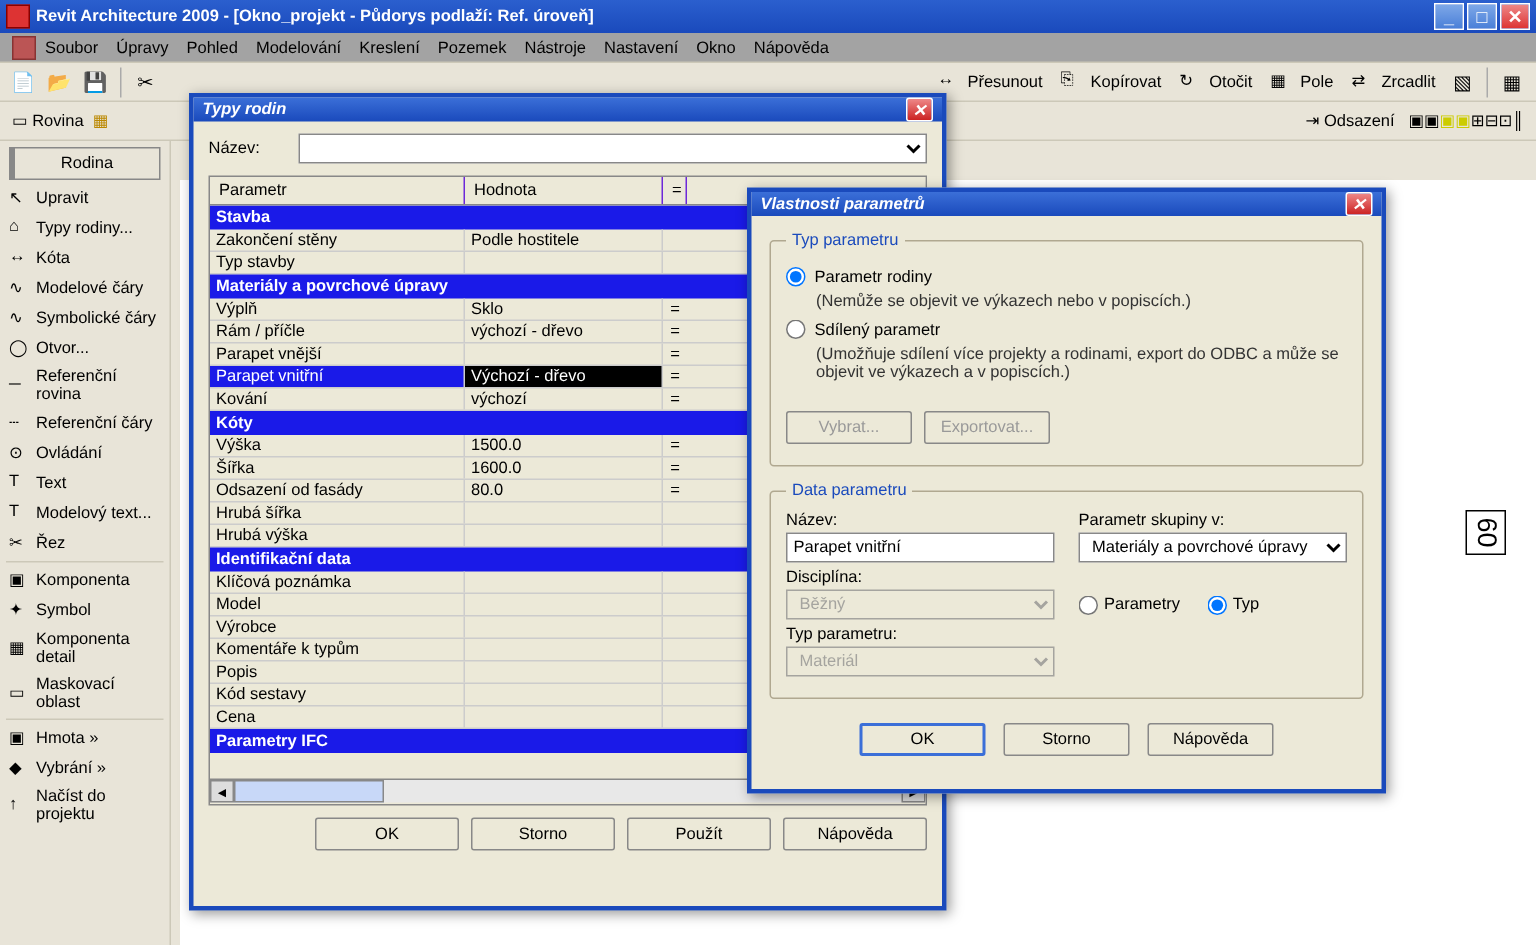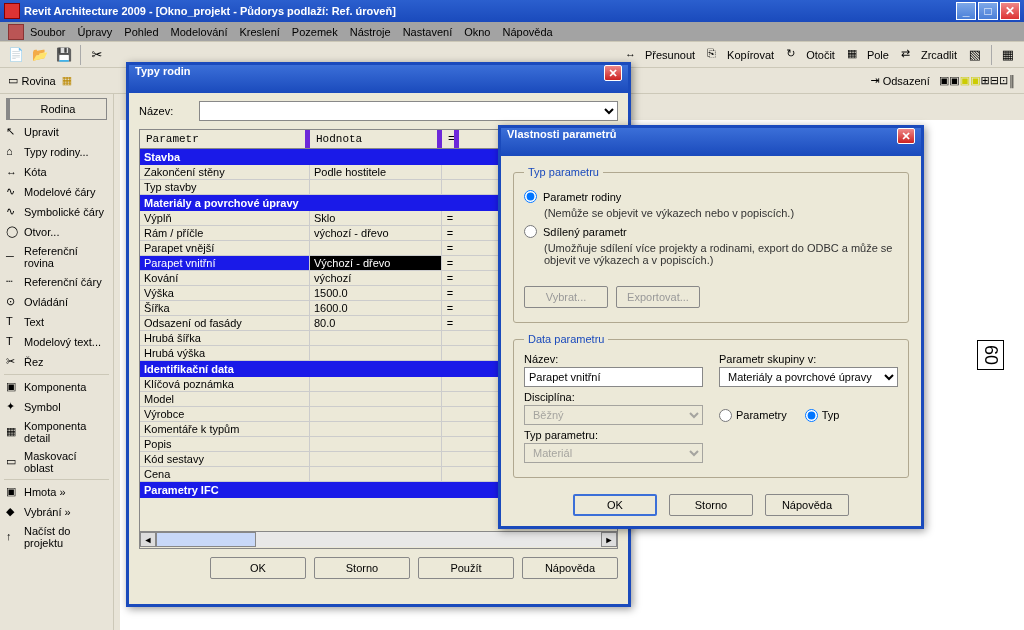--- a/index.html
+++ b/index.html
@@ -32,33 +32,33 @@
 .leftpanel .header { background: #e8e4d8; text-align: center; padding: 4px 0; border: 1px solid #888; margin: 4px 6px 2px 6px; font-weight: normal; position: relative; border-left: 4px solid #888;}
 .leftpanel .item { padding: 3px 6px; display: flex; align-items: center; cursor: default; }
 .leftpanel .item .ic { width: 14px; height: 14px; margin-right: 4px; flex-shrink:0; }
 .leftpanel .sep { height: 1px; background: #ccc8b8; margin: 2px 4px; }
 
 
 .canvas { position: absolute; left: 120px; right: 0; top: 120px; bottom: 0; background: #fff; }
 
 
 .dialog { position: absolute; border: 3px solid #1a4abc; background: #ece9d8; box-shadow: 2px 2px 8px rgba(0,0,0,0.4); }
-.dialog .dlg-title { height: 28px; background: linear-gradient(#3b6fd8, #1a4abc); color: #fff; display: flex; align-items: flex-start; padding: 0 6px; font-weight: bold; font-size: 12px; }
+.dialog .dlg-title { height: 16px; background: linear-gradient(#3b6fd8, #1a4abc); color: #fff; display: flex; align-items: center; padding: 0 6px; font-weight: bold; font-size: 12px; font-style: italic; }
 .dialog .dlg-title .spacer { flex: 1; }
 .dialog .dlg-close { width: 18px; height: 16px; background: linear-gradient(#e88,#c22); border: 1px solid #fff; border-radius: 2px; color: #fff; display: flex; align-items: center; justify-content: center; font-weight: bold; font-size: 11px; }
 
 
 .dlg-typy { left: 126px; top: 62px; width: 505px; height: 545px; }
 .dlg-typy .body { padding: 8px 10px; }
 .dlg-typy .namerow { display: flex; align-items: center; margin-bottom: 8px; }
 .dlg-typy .namerow label { width: 60px; }
 .dlg-typy .namerow select { flex: 1; height: 20px; border: 1px solid #888; background: #fff; }
 .dlg-typy .table-wrap { border: 1px solid #888; height: 420px; overflow: hidden; position: relative; }
 .dlg-typy .table-header { display: flex; background: #ece9d8; border-bottom: 1px solid #888; }
-.dlg-typy .table-header div { padding: 3px 6px; border-right: 5px solid #6d28d9; font-family: Liberation Mono, monospace; }
+.dlg-typy .table-header div { padding: 3px 6px; border-right: 1px solid #6d28d9; }
 .dlg-typy .th-param { width: 170px; }
 .dlg-typy .th-value { width: 132px; }
 .dlg-typy .th-eq { width: 16px; }
 .dlg-typy .table-body { height: 382px; overflow-y: auto; overflow-x: hidden; }
 .dlg-typy .section { background: #1a1ae8; color: #fff; font-weight: bold; padding: 2px 4px; }
 .dlg-typy .row { display: flex; border-bottom: 1px solid #ccc; }
 .dlg-typy .row .cell-p { width: 170px; padding: 1px 4px; border-right: 1px solid #ccc; white-space: nowrap; overflow: hidden; }
 .dlg-typy .row .cell-v { width: 132px; padding: 1px 4px; border-right: 1px solid #ccc; white-space: nowrap; overflow: hidden; }
 .dlg-typy .row .cell-e { width: 16px; padding: 1px 0; text-align: center; }
 .dlg-typy .row.sel .cell-p { background: #1a1ae8; color: #fff; }
@@ -311,20 +311,21 @@
           <div class="row sel">
             <div class="cell-p">Parapet vnitřní</div>
             <div class="cell-v">Výchozí - dřevo</div>
             <div class="cell-e">=</div>
           </div>
           <div class="row">
             <div class="cell-p">Kování</div>
             <div class="cell-v">výchozí</div>
             <div class="cell-e">=</div>
           </div>
+          <div class="section">Kóty</div>
           <div class="row">
             <div class="cell-p">Výška</div>
             <div class="cell-v">1500.0</div>
             <div class="cell-e">=</div>
           </div>
           <div class="row">
             <div class="cell-p">Šířka</div>
             <div class="cell-v">1600.0</div>
             <div class="cell-e">=</div>
           </div>

